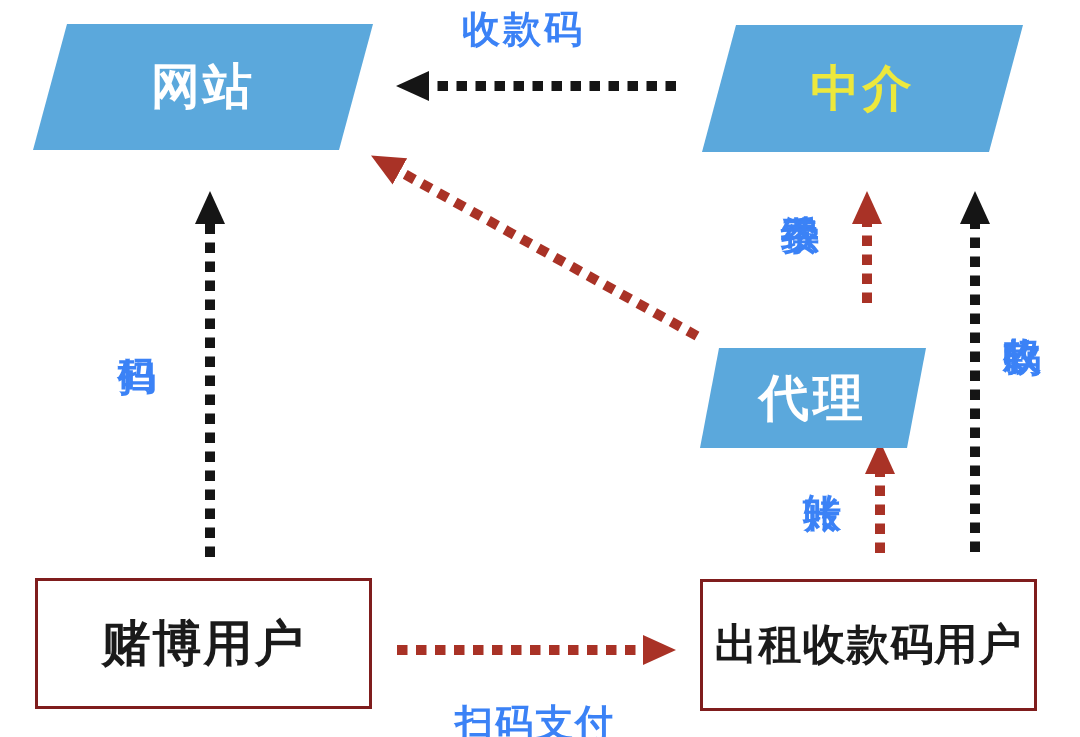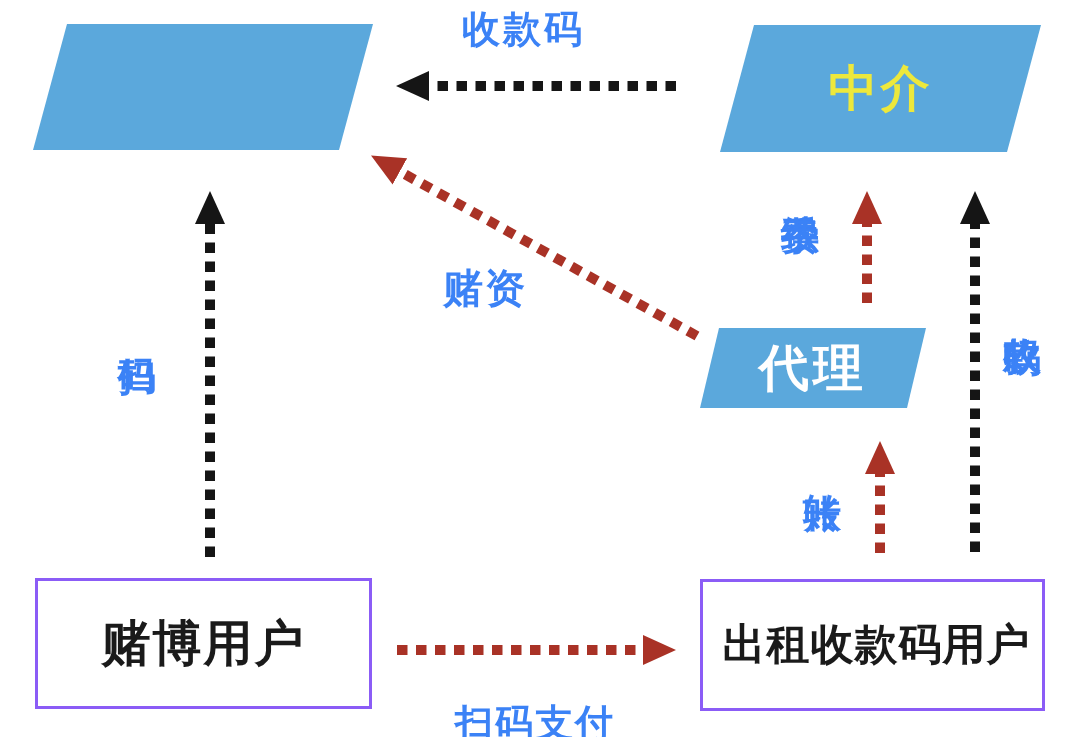--- a/index.html
+++ b/index.html
@@ -17,21 +17,21 @@
     font-weight:700;
     white-space:nowrap;
   }
   .para{background:#5BA8DC;color:#ffffff;}
   .para-big{font-size:49px;letter-spacing:3px;}
   .skew-big{clip-path:polygon(34px 0, 100% 0, calc(100% - 34px) 100%, 0 100%);}
   .skew-small{clip-path:polygon(19px 0, 100% 0, calc(100% - 19px) 100%, 0 100%);}
   .hl{color:#EDE83C;}
   .rect{
     background:#ffffff;
-    border:3px solid #8b5cf6;
+    border:3px solid #7f1d1d;
     color:#1a1a1a;
     text-align:center;
   }
   .edge-label{
     position:absolute;
     color:#3b82f6;
     font-weight:700;
     font-size:38px;
     line-height:1.0;
     white-space:nowrap;
@@ -66,43 +66,43 @@
     <line x1="867" y1="303" x2="867" y2="223" stroke="#A93226" stroke-width="10" stroke-dasharray="10.5 8.5" marker-end="url(#mr)"></line>
 
     <line x1="975" y1="552" x2="975" y2="223" stroke="#151515" stroke-width="10" stroke-dasharray="10.5 8.5" marker-end="url(#mb)"></line>
 
     <line x1="880" y1="553" x2="880" y2="473" stroke="#A93226" stroke-width="10" stroke-dasharray="10.5 8.5" marker-end="url(#mr)"></line>
 
     <line x1="397" y1="650" x2="644" y2="650" stroke="#A93226" stroke-width="10" stroke-dasharray="10.5 8.5" marker-end="url(#mr)"></line>
   </svg>
 
   <div class="node para para-big skew-big" style="left:33px;top:24px;width:340px;height:126px;">
+      <span>网站</span>
   </div>
 
-  <div class="node para para-big skew-big" style="left:720px;top:25px;width:321px;height:127px;gap:24px;">
+  <div class="node para para-big skew-big" style="left:702px;top:25px;width:321px;height:127px;gap:24px;">
     <span class="hl">中介</span>
   </div>
 
-  <div class="node para skew-small" style="left:700px;top:328px;width:226px;height:80px;font-size:50px;letter-spacing:4px;">
+  <div class="node para skew-small" style="left:700px;top:348px;width:226px;height:100px;font-size:50px;letter-spacing:4px;">
     <span>代理</span>
   </div>
 
   <div class="node rect" style="left:35px;top:578px;width:331px;height:125px;font-size:49px;letter-spacing:2px;">
     <span>赌博用户</span>
   </div>
 
-  <div class="node rect" style="left:700px;top:579px;width:331px;height:126px;font-size:43px;letter-spacing:1px;padding-left:8px;">
+  <div class="node rect" style="left:700px;top:579px;width:331px;height:126px;font-size:43px;letter-spacing:1px;">
     <span>出租收款码用户</span>
   </div>
 
   <div class="edge-label" style="left:462px;top:10px;letter-spacing:3px;">收款码</div>
 
   <div class="edge-label vert" style="left:118px;top:327px;">扫码</div>
 
-  <div class="edge-label" style="left:443px;top:268px;font-size:40px;letter-spacing:2px;">赌资</div>
 
   <div class="edge-label vert" style="left:781px;top:184px;">手续费</div>
 
   <div class="edge-label vert" style="left:1003px;top:308px;">收款码</div>
 
   <div class="edge-label vert" style="left:803px;top:463px;">转账</div>
 
   <div class="edge-label" style="left:455px;top:704px;letter-spacing:2px;">扫码支付</div>
 
 </div>

